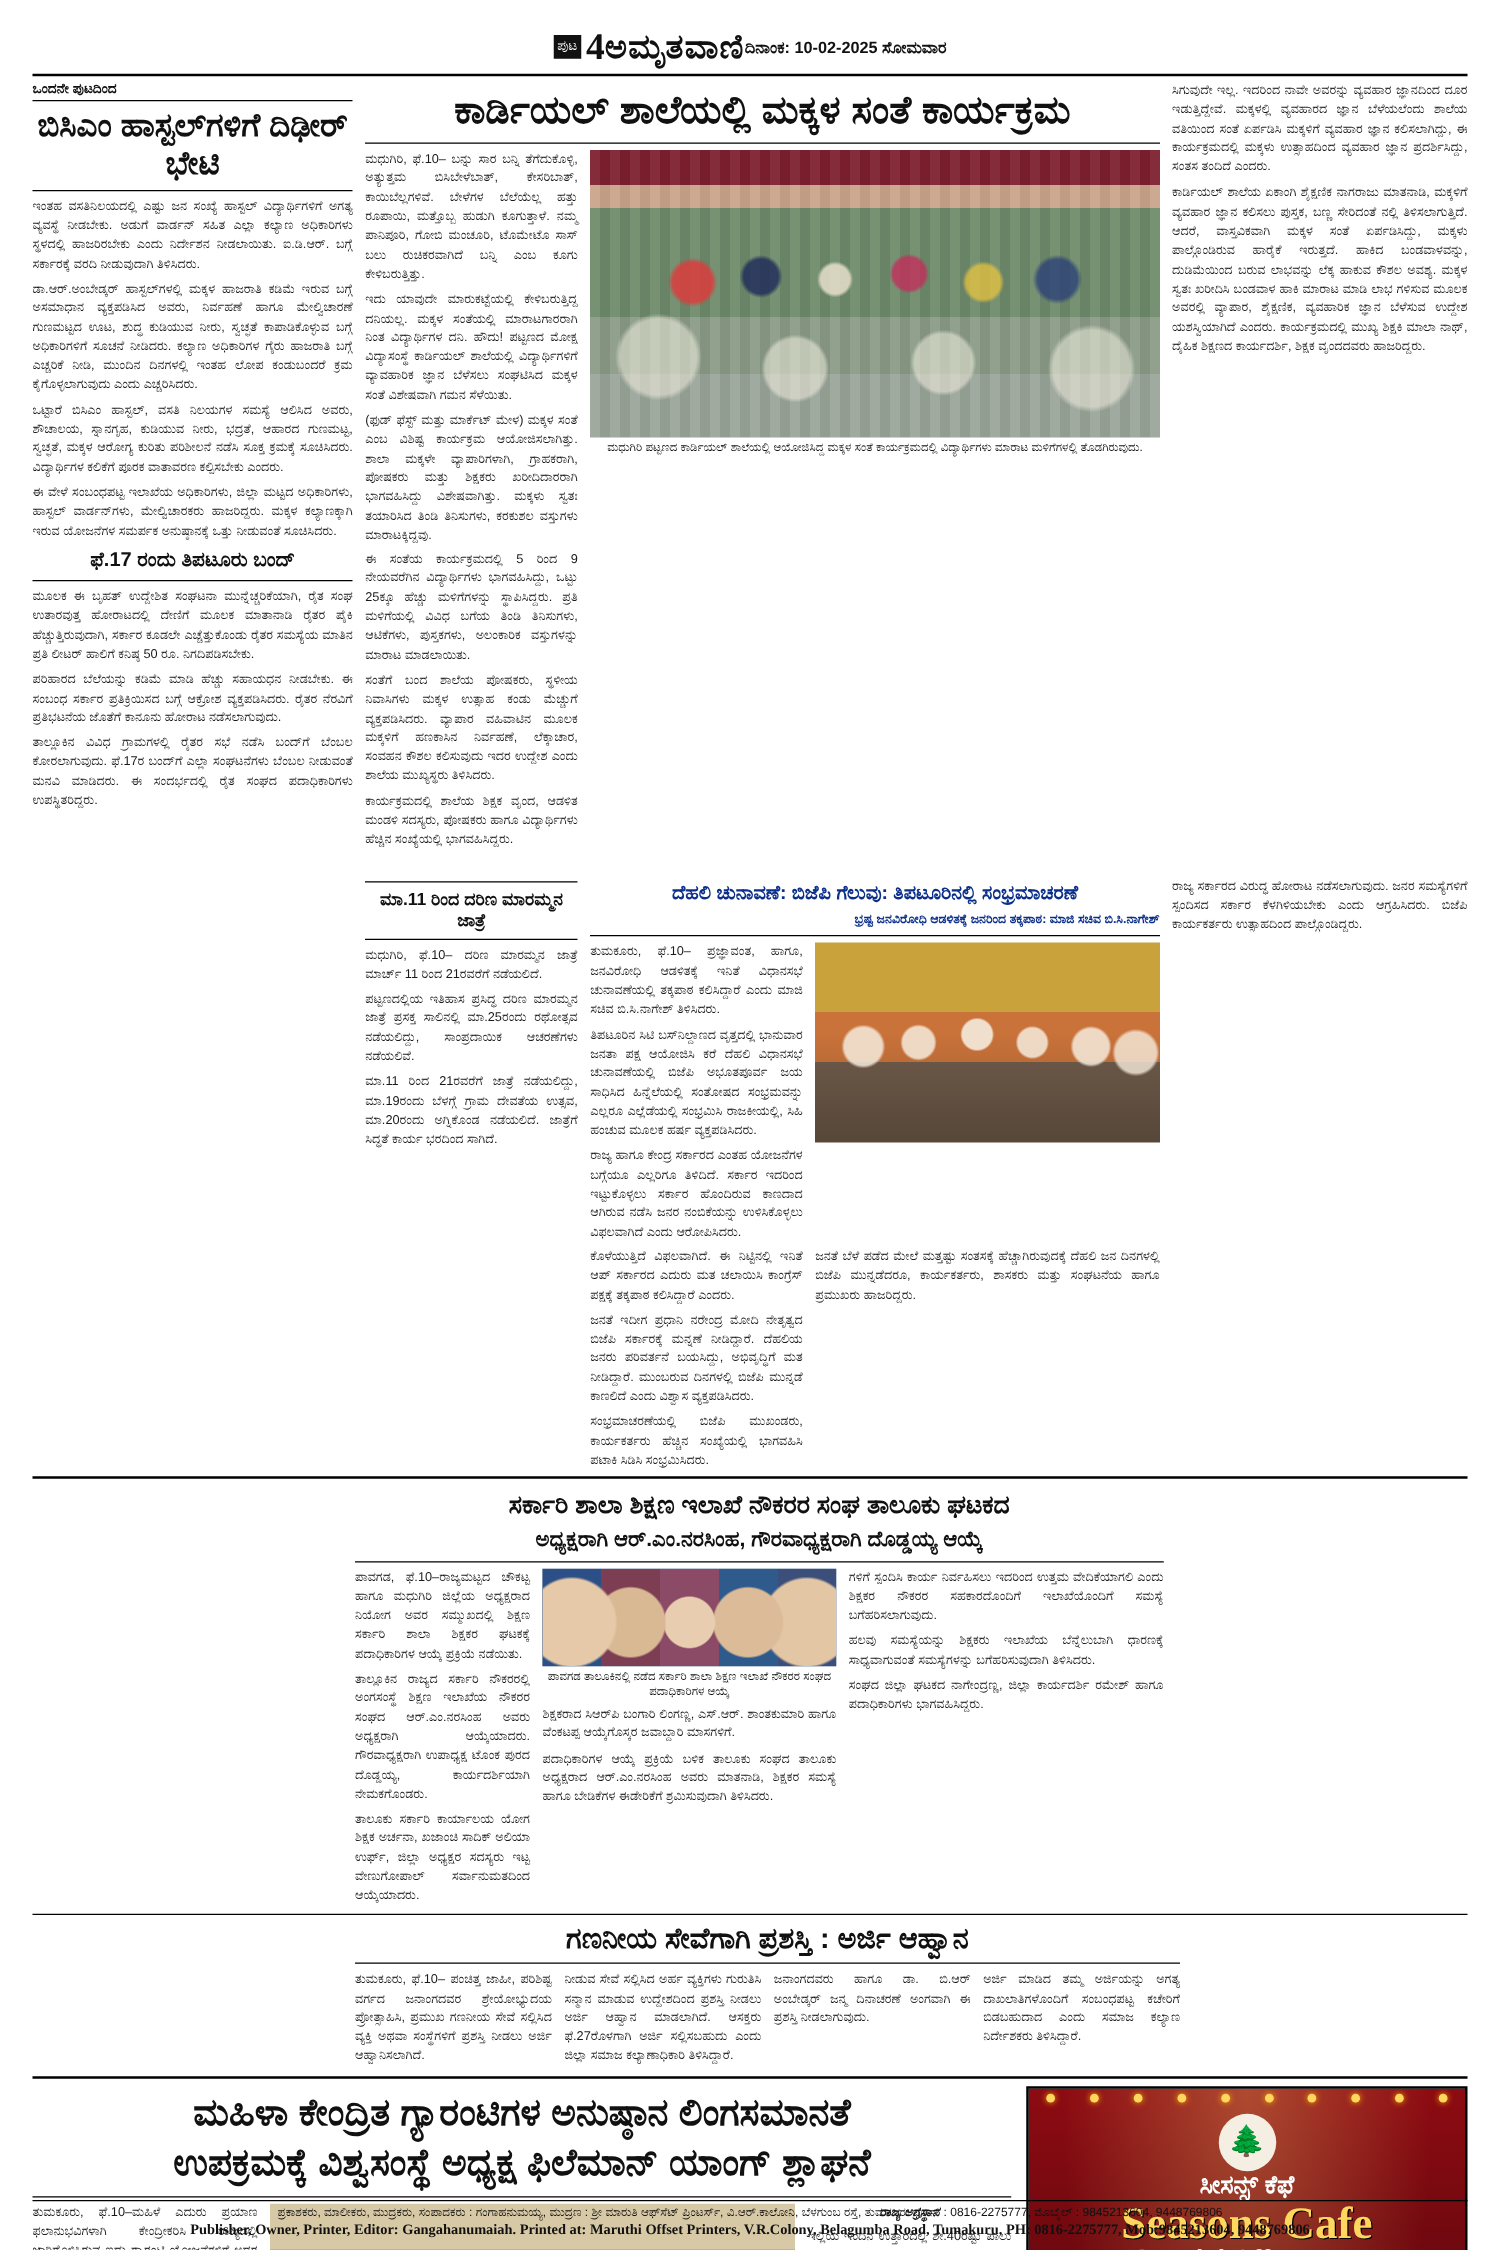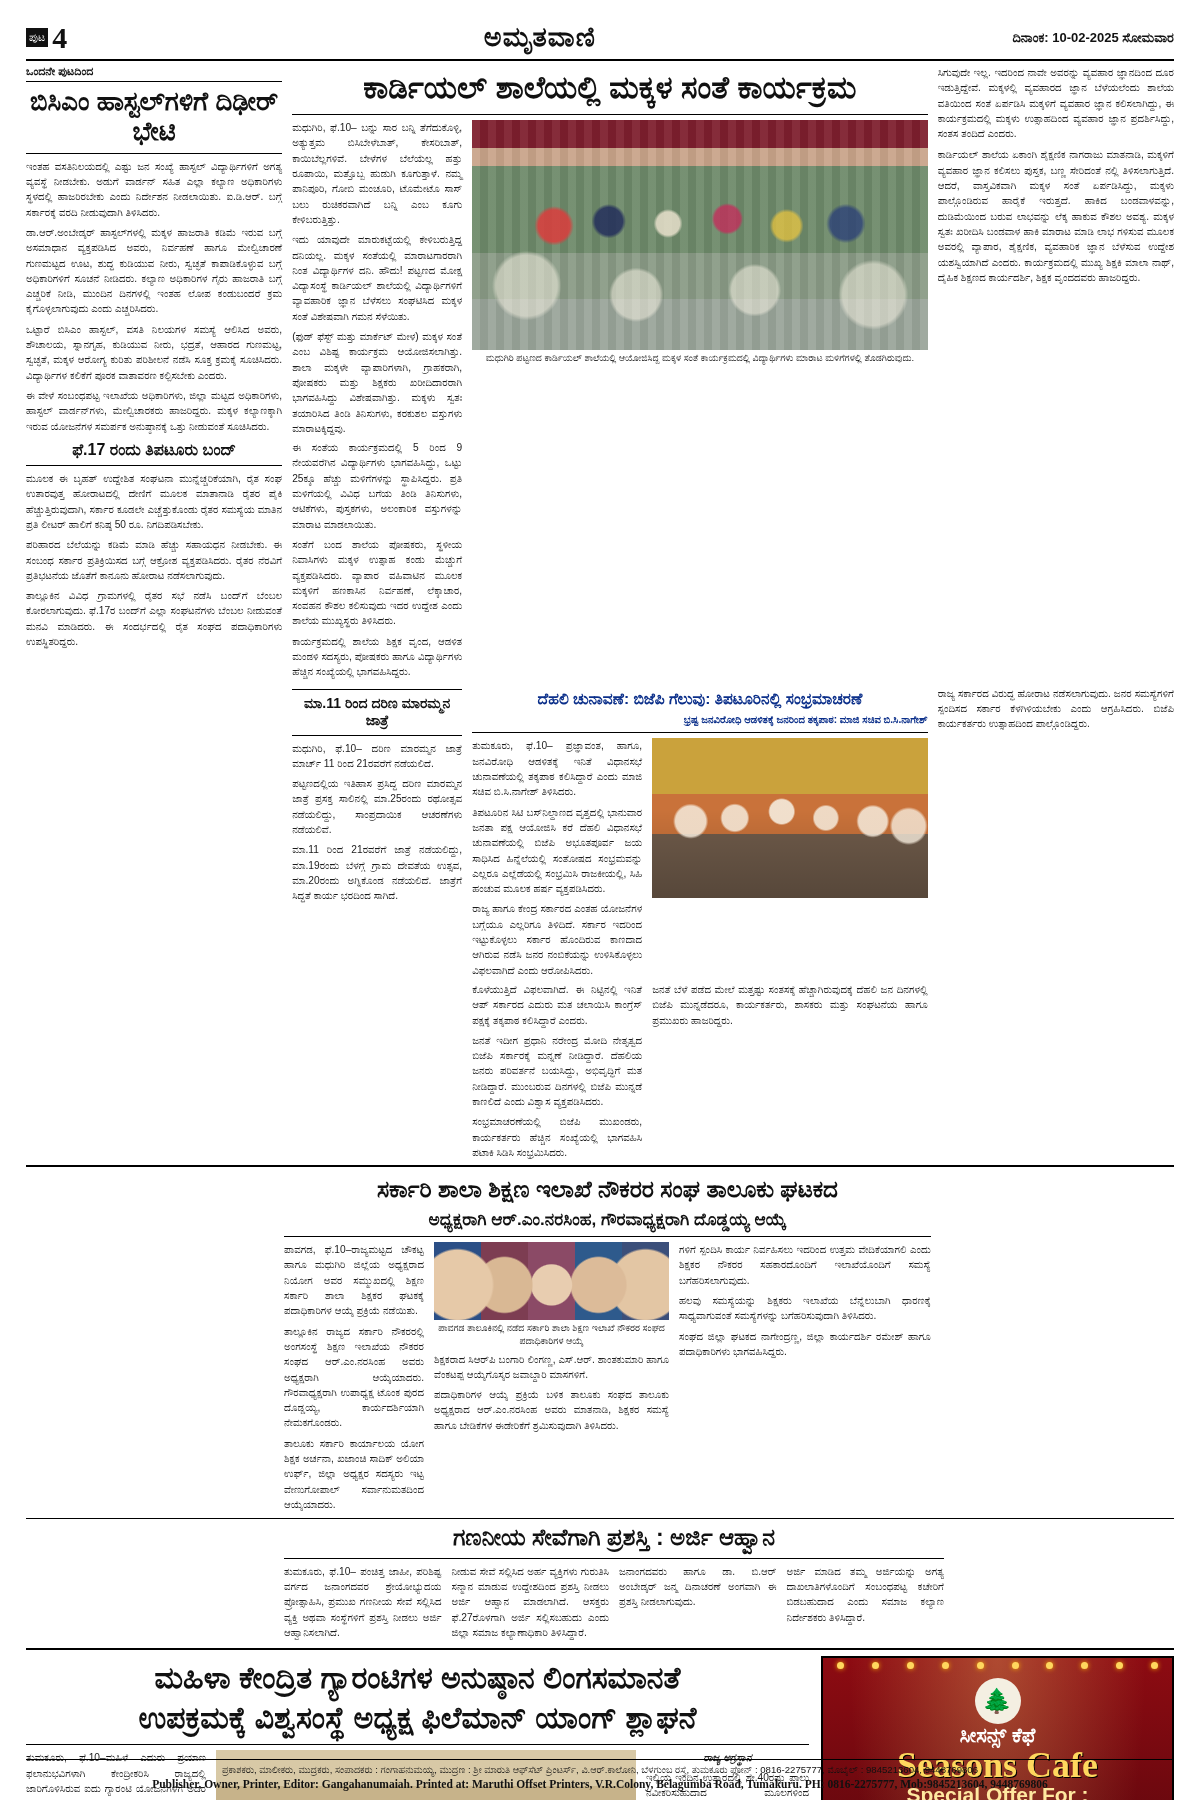--- a/index.html
+++ b/index.html
@@ -11,21 +11,21 @@
     color:#111;
     position:relative;
   }
   .page {
     width:1200px; height:1800px;
     padding:22px 26px 8px 26px;
     position:relative;
   }
   
   .masthead {
-    display:flex; align-items:center; justify-content:space-between;
+    display:flex; align-items:center; justify-content:center;
     border-bottom:2px solid #000;
     padding-bottom:6px;
     margin-bottom:4px;
   }
   .page-num-wrap { display:flex; align-items:center; gap:4px; }
   .page-badge {
     background:#111; color:#fff; font-size:11px; line-height:1.0;
     padding:4px 3px; text-align:center; font-family:"Liberation Sans",sans-serif;
   }
   .page-digit { font-size:30px; font-weight:bold; line-height:1; }
@@ -209,21 +209,21 @@
         <div style="flex:1;"></div>
       </div>
     </div>
 
     <div class="col-right">
       <div class="body-text" style="margin-bottom:6px;">ಸಿಗುವುದೇ ಇಲ್ಲ. ಇದರಿಂದ ನಾವೇ ಅವರನ್ನು ವ್ಯವಹಾರ ಜ್ಞಾನದಿಂದ ದೂರ ಇಡುತ್ತಿದ್ದೇವೆ. ಮಕ್ಕಳಲ್ಲಿ ವ್ಯವಹಾರದ ಜ್ಞಾನ ಬೆಳೆಯಲೆಂದು ಶಾಲೆಯ ವತಿಯಿಂದ ಸಂತೆ ಏರ್ಪಡಿಸಿ ಮಕ್ಕಳಿಗೆ ವ್ಯವಹಾರ ಜ್ಞಾನ ಕಲಿಸಲಾಗಿದ್ದು, ಈ ಕಾರ್ಯಕ್ರಮದಲ್ಲಿ ಮಕ್ಕಳು ಉತ್ಸಾಹದಿಂದ ವ್ಯವಹಾರ ಜ್ಞಾನ ಪ್ರದರ್ಶಿಸಿದ್ದು, ಸಂತಸ ತಂದಿದೆ ಎಂದರು.</div>
       <div class="body-text">ಕಾರ್ಡಿಯಲ್ ಶಾಲೆಯ ಏಕಾಂಗಿ ಶೈಕ್ಷಣಿಕ ನಾಗರಾಜು ಮಾತನಾಡಿ, ಮಕ್ಕಳಿಗೆ ವ್ಯವಹಾರ ಜ್ಞಾನ ಕಲಿಸಲು ಪುಸ್ತಕ, ಬಣ್ಣ ಸೇರಿದಂತೆ ನಲ್ಲಿ ತಿಳಿಸಲಾಗುತ್ತಿದೆ. ಆದರೆ, ವಾಸ್ತವಿಕವಾಗಿ ಮಕ್ಕಳ ಸಂತೆ ಏರ್ಪಡಿಸಿದ್ದು, ಮಕ್ಕಳು ಪಾಲ್ಗೊಂಡಿರುವ ಹಾರೈಕೆ ಇರುತ್ತದೆ. ಹಾಕಿದ ಬಂಡವಾಳವನ್ನು, ದುಡಿಮೆಯಿಂದ ಬರುವ ಲಾಭವನ್ನು ಲೆಕ್ಕ ಹಾಕುವ ಕೌಶಲ ಅವಶ್ಯ. ಮಕ್ಕಳ ಸ್ವತಃ ಖರೀದಿಸಿ ಬಂಡವಾಳ ಹಾಕಿ ಮಾರಾಟ ಮಾಡಿ ಲಾಭ ಗಳಿಸುವ ಮೂಲಕ ಅವರಲ್ಲಿ ವ್ಯಾಪಾರ, ಶೈಕ್ಷಣಿಕ, ವ್ಯವಹಾರಿಕ ಜ್ಞಾನ ಬೆಳೆಸುವ ಉದ್ದೇಶ ಯಶಸ್ವಿಯಾಗಿದೆ ಎಂದರು. ಕಾರ್ಯಕ್ರಮದಲ್ಲಿ ಮುಖ್ಯ ಶಿಕ್ಷಕಿ ಮಾಲಾ ನಾಥ್, ದೈಹಿಕ ಶಿಕ್ಷಣದ ಕಾರ್ಯದರ್ಶಿ, ಶಿಕ್ಷಕ ವೃಂದದವರು ಹಾಜರಿದ್ದರು.</div>
     </div>
   </div>
 
-  <div style="display:flex; gap:10px; margin-top:6px;">
+  <div style="display:flex; gap:10px; margin-top:22px;">
 
     <div style="width:258px;"></div>
 
     <div style="width:640px;">
       <div style="display:flex; gap:10px;">
         <div style="width:170px;">
           <div class="hr-thin"></div>
           <div class="head-sm">ಮಾ.11 ರಿಂದ ದರಿಣ ಮಾರಮ್ಮನ ಜಾತ್ರೆ</div>
           <div class="hr-thin"></div>
           <div class="body-text" style="margin-bottom:5px;">ಮಧುಗಿರಿ, ಫೆ.10– ದರಿಣ ಮಾರಮ್ಮನ ಜಾತ್ರೆ ಮಾರ್ಚ್ 11 ರಿಂದ 21ರವರೆಗೆ ನಡೆಯಲಿದೆ.</div>
@@ -272,21 +272,21 @@
     </div>
 
     <div style="width:238px;">
       <div class="body-text">ರಾಜ್ಯ ಸರ್ಕಾರದ ವಿರುದ್ಧ ಹೋರಾಟ ನಡೆಸಲಾಗುವುದು. ಜನರ ಸಮಸ್ಯೆಗಳಿಗೆ ಸ್ಪಂದಿಸದ ಸರ್ಕಾರ ಕೆಳಗಿಳಿಯಬೇಕು ಎಂದು ಆಗ್ರಹಿಸಿದರು. ಬಿಜೆಪಿ ಕಾರ್ಯಕರ್ತರು ಉತ್ಸಾಹದಿಂದ ಪಾಲ್ಗೊಂಡಿದ್ದರು.</div>
     </div>
   </div>
 
   <div class="hr-thick"></div>
   <div style="display:flex; gap:10px;">
     <div style="width:660px; margin-left:258px;">
-      <div class="head-md" style="font-size:23px;">ಸರ್ಕಾರಿ ಶಾಲಾ ಶಿಕ್ಷಣ ಇಲಾಖೆ ನೌಕರರ ಸಂಘ ತಾಲೂಕು ಘಟಕದ</div>
+      <div class="head-md" style="font-size:20px;">ಸರ್ಕಾರಿ ಶಾಲಾ ಶಿಕ್ಷಣ ಇಲಾಖೆ ನೌಕರರ ಸಂಘ ತಾಲೂಕು ಘಟಕದ</div>
       <div class="head-md" style="font-size:17px;">ಅಧ್ಯಕ್ಷರಾಗಿ ಆರ್.ಎಂ.ನರಸಿಂಹ, ಗೌರವಾಧ್ಯಕ್ಷರಾಗಿ ದೊಡ್ಡಯ್ಯ ಆಯ್ಕೆ</div>
       <div class="hr-thin"></div>
       <div style="display:flex; gap:10px;">
         <div style="width:140px;">
           <div class="body-text" style="margin-bottom:5px;">ಪಾವಗಡ, ಫೆ.10–ರಾಜ್ಯಮಟ್ಟದ ಚೌಕಟ್ಟ ಹಾಗೂ ಮಧುಗಿರಿ ಜಿಲ್ಲೆಯ ಅಧ್ಯಕ್ಷರಾದ ನಿಯೋಗ ಅವರ ಸಮ್ಮುಖದಲ್ಲಿ ಶಿಕ್ಷಣ ಸರ್ಕಾರಿ ಶಾಲಾ ಶಿಕ್ಷಕರ ಘಟಕಕ್ಕೆ ಪದಾಧಿಕಾರಿಗಳ ಆಯ್ಕೆ ಪ್ರಕ್ರಿಯೆ ನಡೆಯಿತು.</div>
           <div class="body-text" style="margin-bottom:5px;">ತಾಲ್ಲೂಕಿನ ರಾಜ್ಯದ ಸರ್ಕಾರಿ ನೌಕರರಲ್ಲಿ ಅಂಗಸಂಸ್ಥೆ ಶಿಕ್ಷಣ ಇಲಾಖೆಯ ನೌಕರರ ಸಂಘದ ಆರ್.ಎಂ.ನರಸಿಂಹ ಅವರು ಅಧ್ಯಕ್ಷರಾಗಿ ಆಯ್ಕೆಯಾದರು. ಗೌರವಾಧ್ಯಕ್ಷರಾಗಿ ಉಪಾಧ್ಯಕ್ಷ ಟೊಂಕ ಪುರದ ದೊಡ್ಡಯ್ಯ, ಕಾರ್ಯದರ್ಶಿಯಾಗಿ ನೇಮಕಗೊಂಡರು.</div>
           <div class="body-text">ತಾಲೂಕು ಸರ್ಕಾರಿ ಕಾರ್ಯಾಲಯ ಯೋಗ ಶಿಕ್ಷಕ ಅರ್ಚನಾ, ಖಜಾಂಚಿ ಸಾದಿಕ್ ಅಲಿಯಾ ಉರ್ಫ್, ಜಿಲ್ಲಾ ಅಧ್ಯಕ್ಷರ ಸದಸ್ಯರು ಇಟ್ಟ ವೇಣುಗೋಪಾಲ್ ಸರ್ವಾನುಮತದಿಂದ ಆಯ್ಕೆಯಾದರು.</div>
         </div>
         <div style="width:235px;">
           <div class="photo" style="width:100%; height:78px; background:#25477a;">

